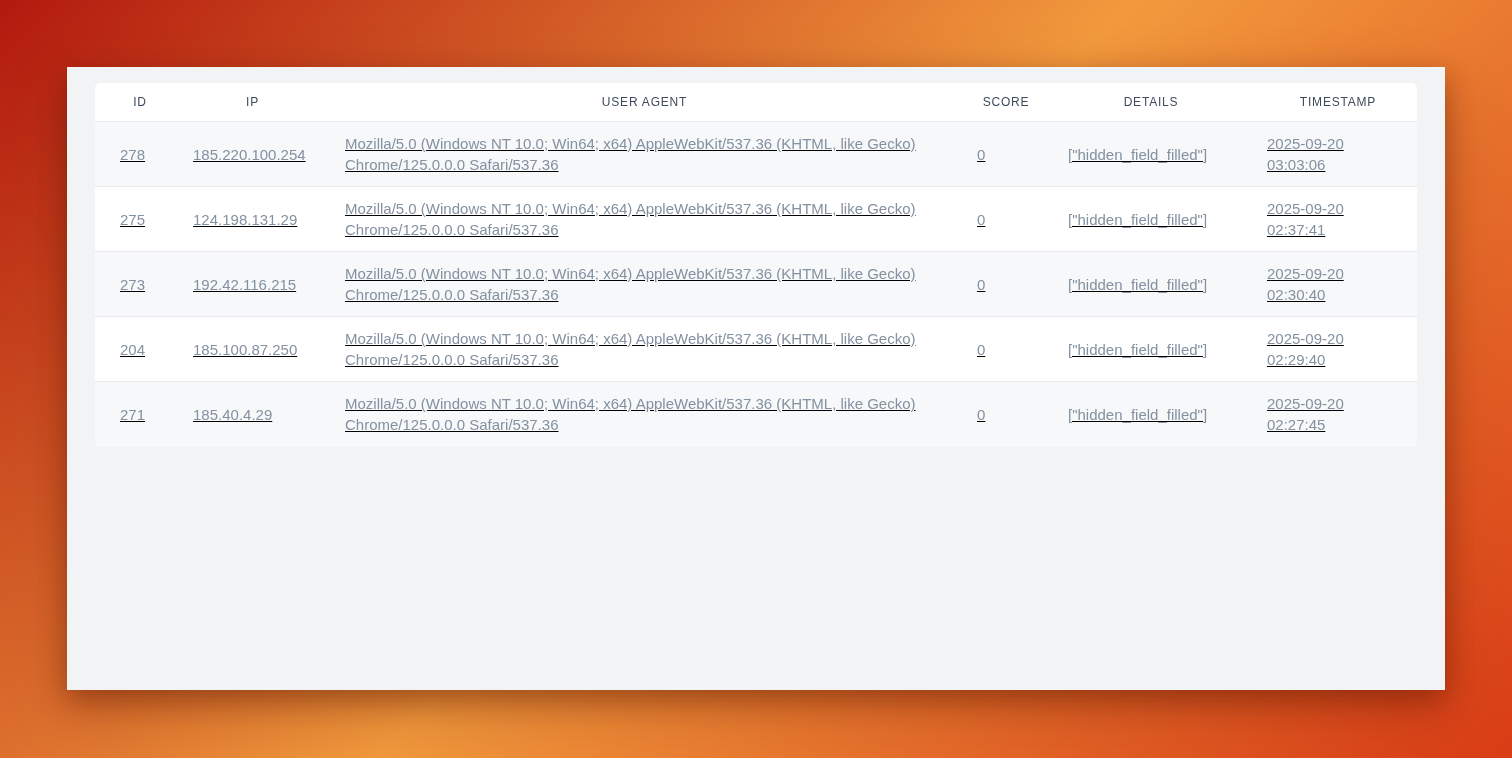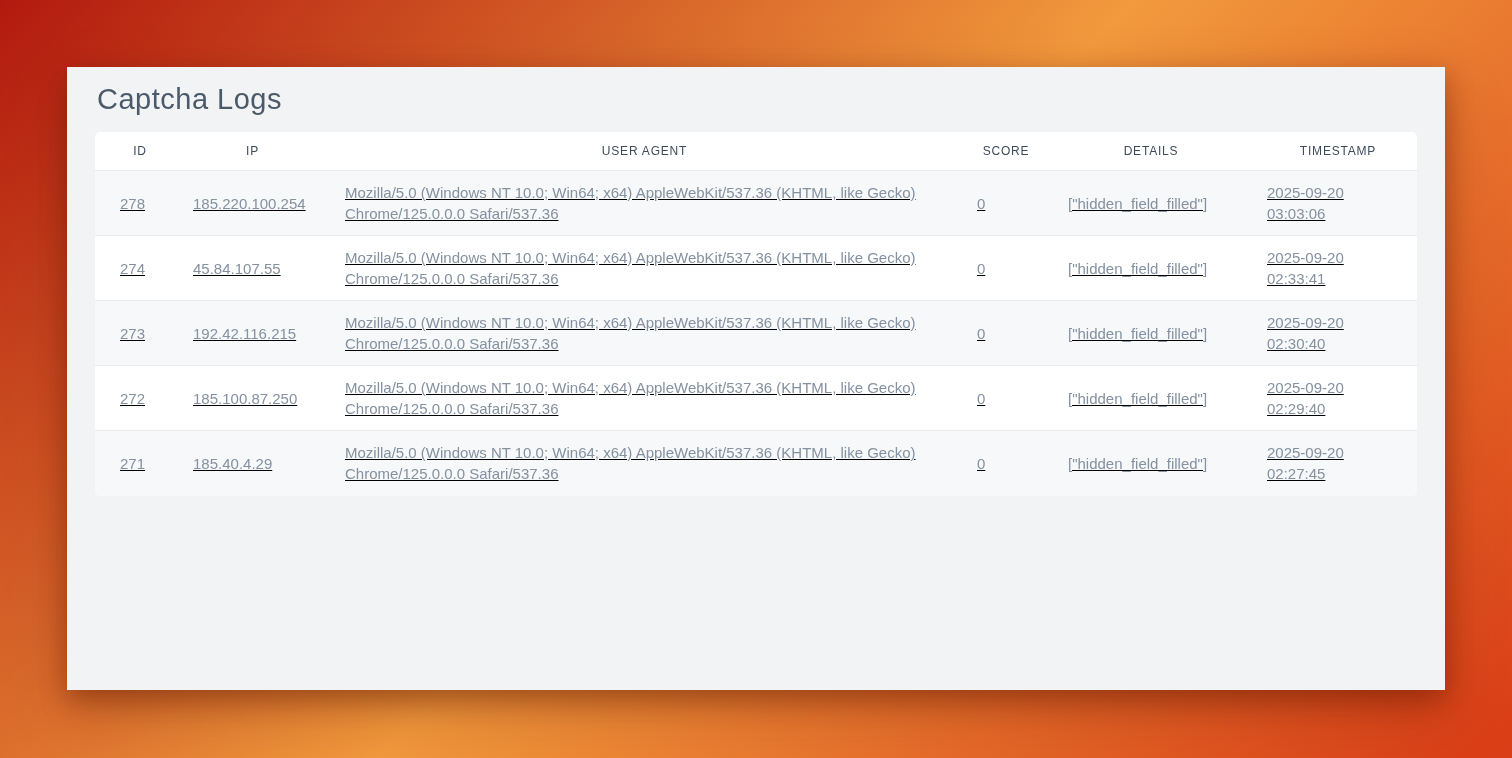--- a/index.html
+++ b/index.html
@@ -74,21 +74,20 @@
     background: #f6f8f9;
   }
   tbody tr:nth-child(even) {
     background: #ffffff;
   }
 </style>
 </head>
 <body>
 
 <div class="card">
-  <h1 class="card-title">Captcha Logs</h1>
   <div class="table-wrap">
     <table class="log-table">
       <colgroup>
         <col class="c-id">
           <col class="c-ip">
           <col class="c-ua">
         <col class="c-score">
           <col class="c-details">
           <col class="c-timestamp">
       </colgroup>
@@ -105,37 +104,37 @@
       <tbody>
           <tr>
             <td>278</td>
             <td>185.220.100.254</td>
             <td>Mozilla/5.0 (Windows NT 10.0; Win64; x64) AppleWebKit/537.36 (KHTML, like Gecko) Chrome/125.0.0.0 Safari/537.36</td>
             <td>0</td>
             <td>["hidden_field_filled"]</td>
             <td>2025-09-20<br>03:03:06</td>
           </tr>
           <tr>
-            <td>274</td>
-            <td>45.84.107.55</td>
+            <td>275</td>
+            <td>124.198.131.29</td>
             <td>Mozilla/5.0 (Windows NT 10.0; Win64; x64) AppleWebKit/537.36 (KHTML, like Gecko) Chrome/125.0.0.0 Safari/537.36</td>
             <td>0</td>
             <td>["hidden_field_filled"]</td>
-            <td>2025-09-20<br>02:33:41</td>
+            <td>2025-09-20<br>02:37:41</td>
           </tr>
           <tr>
             <td>273</td>
             <td>192.42.116.215</td>
             <td>Mozilla/5.0 (Windows NT 10.0; Win64; x64) AppleWebKit/537.36 (KHTML, like Gecko) Chrome/125.0.0.0 Safari/537.36</td>
             <td>0</td>
             <td>["hidden_field_filled"]</td>
             <td>2025-09-20<br>02:30:40</td>
           </tr>
           <tr>
-            <td>272</td>
+            <td>204</td>
             <td>185.100.87.250</td>
             <td>Mozilla/5.0 (Windows NT 10.0; Win64; x64) AppleWebKit/537.36 (KHTML, like Gecko) Chrome/125.0.0.0 Safari/537.36</td>
             <td>0</td>
             <td>["hidden_field_filled"]</td>
             <td>2025-09-20<br>02:29:40</td>
           </tr>
           <tr>
             <td>271</td>
             <td>185.40.4.29</td>
             <td>Mozilla/5.0 (Windows NT 10.0; Win64; x64) AppleWebKit/537.36 (KHTML, like Gecko) Chrome/125.0.0.0 Safari/537.36</td>

